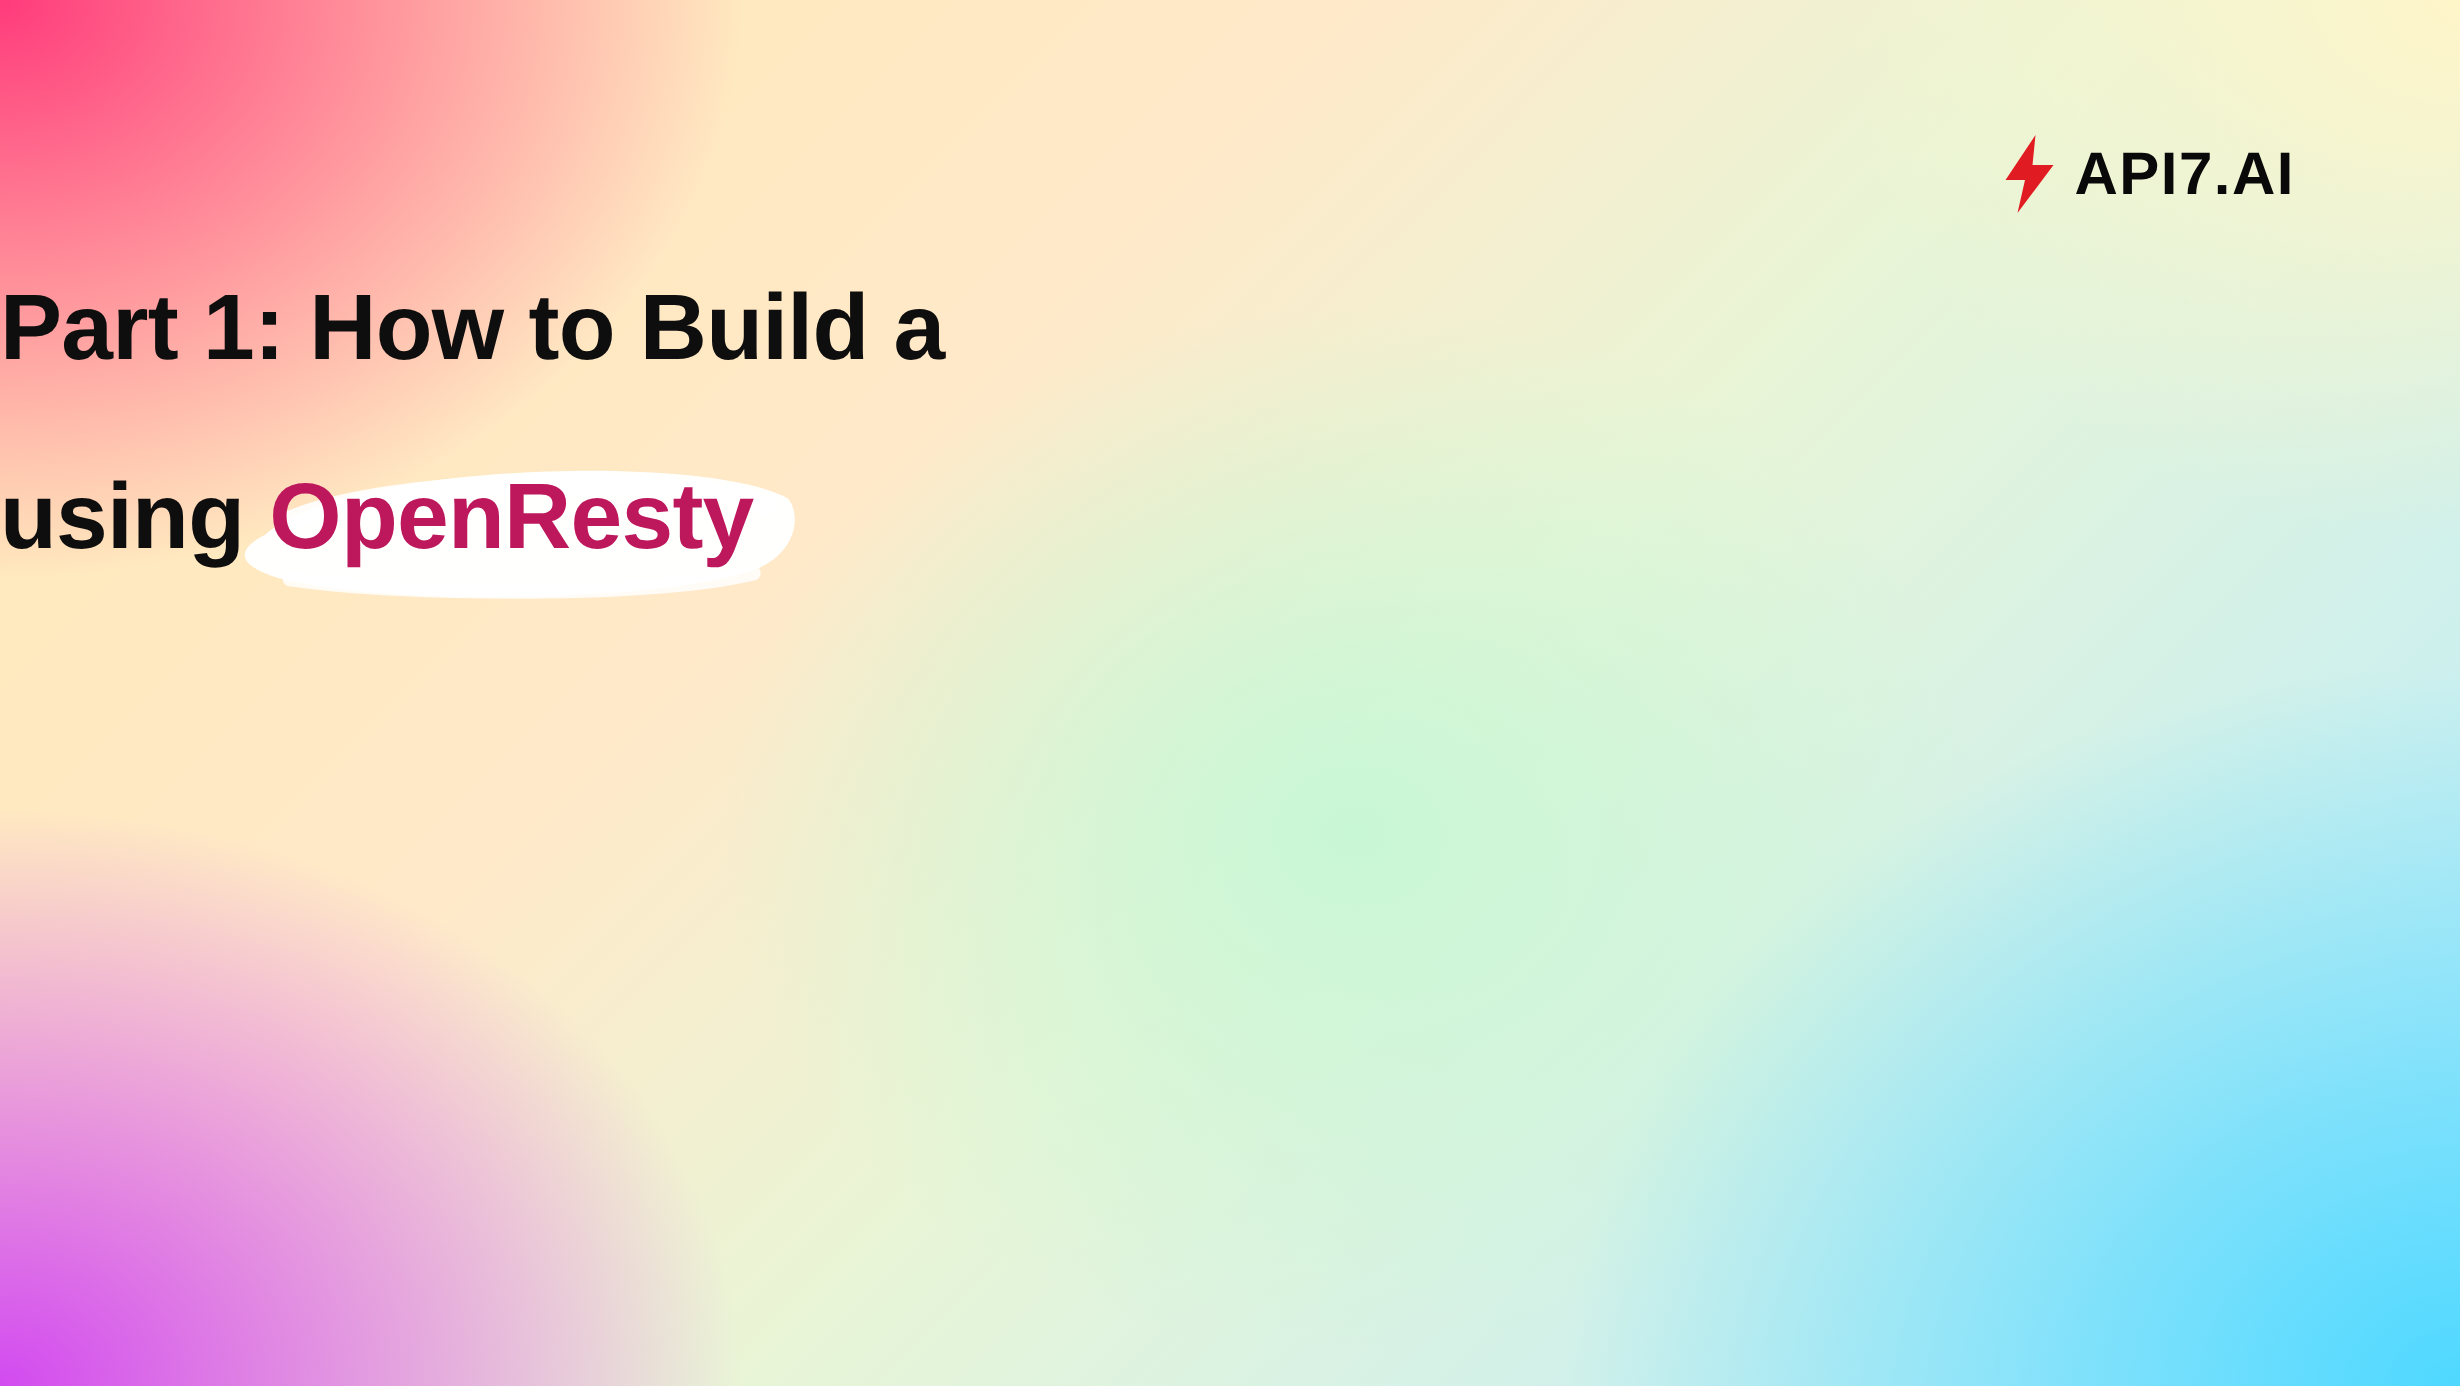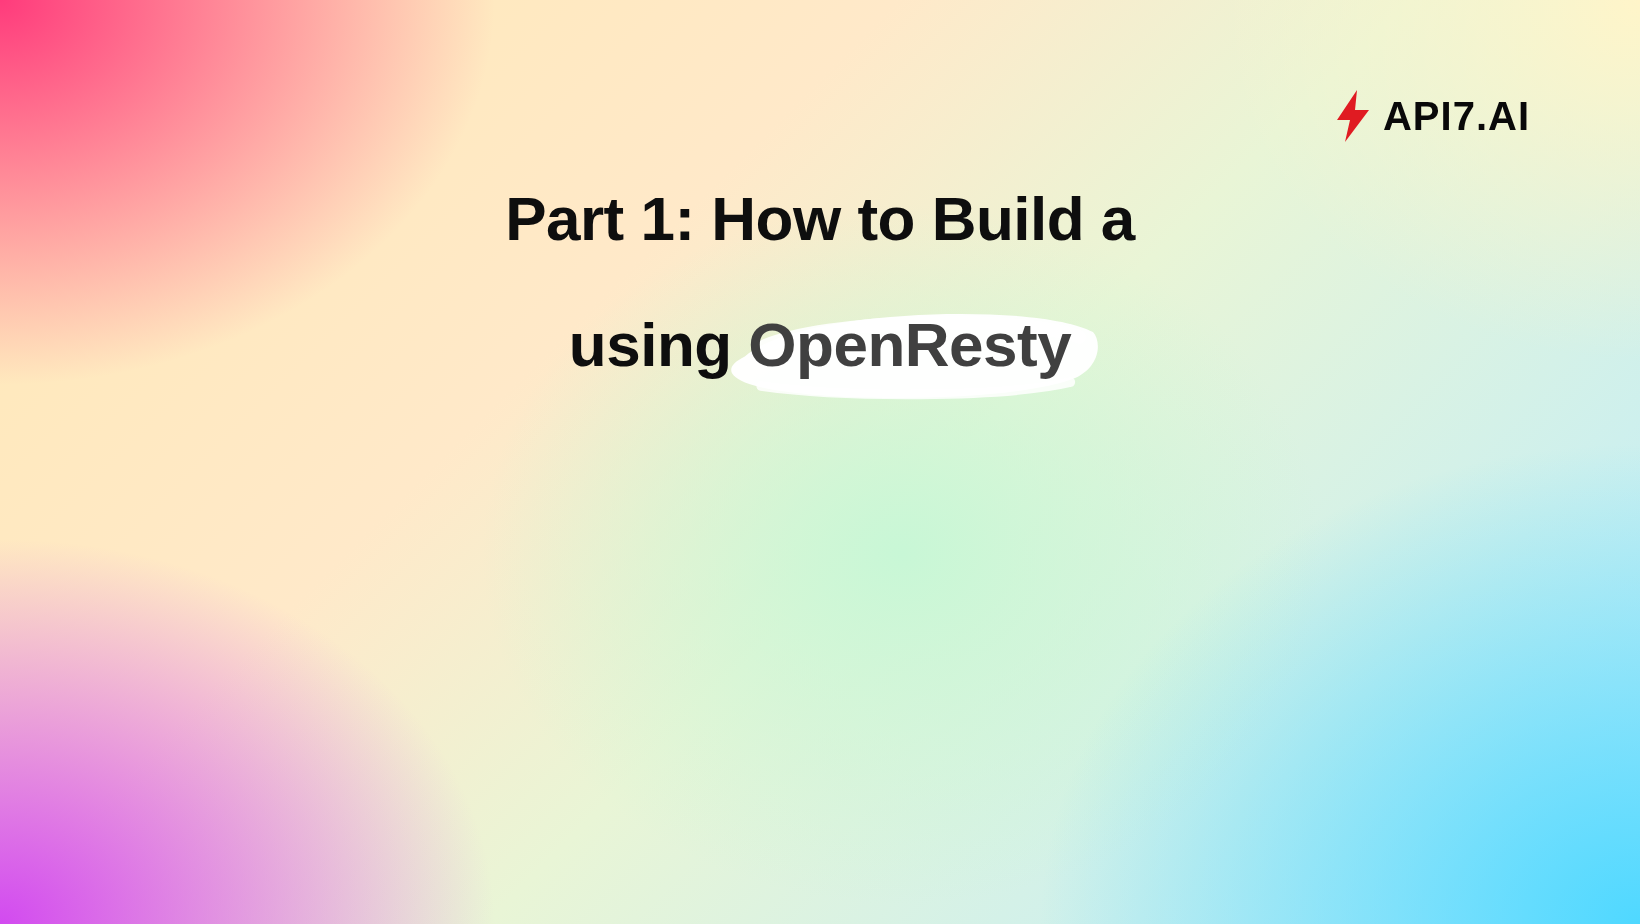--- a/index.html
+++ b/index.html
@@ -35,39 +35,38 @@
     color: #090909;
     text-transform: uppercase;
   }
   .logo-bolt svg { display: block; }
 
   .title-block {
     position: absolute;
     top: 180px;
     left: 0;
     width: 100%;
-    text-align: center;
   }
   .title-line {
     font-size: 62px;
     font-weight: 800;
     color: #0e0e0e;
     line-height: 1.25;
     margin-bottom: 48px;
     letter-spacing: -0.5px;
   }
   .title-line:last-child { margin-bottom: 0; }
 
   .highlight-wrap {
     position: relative;
     display: inline-block;
   }
   .highlight-word {
     position: relative;
-    color: #404040;
+    color: #be185d;
     z-index: 2;
   }
   .brush-stroke {
     position: absolute;
     left: -30px;
     right: -40px;
     top: -18px;
     bottom: -22px;
     z-index: 1;
   }

